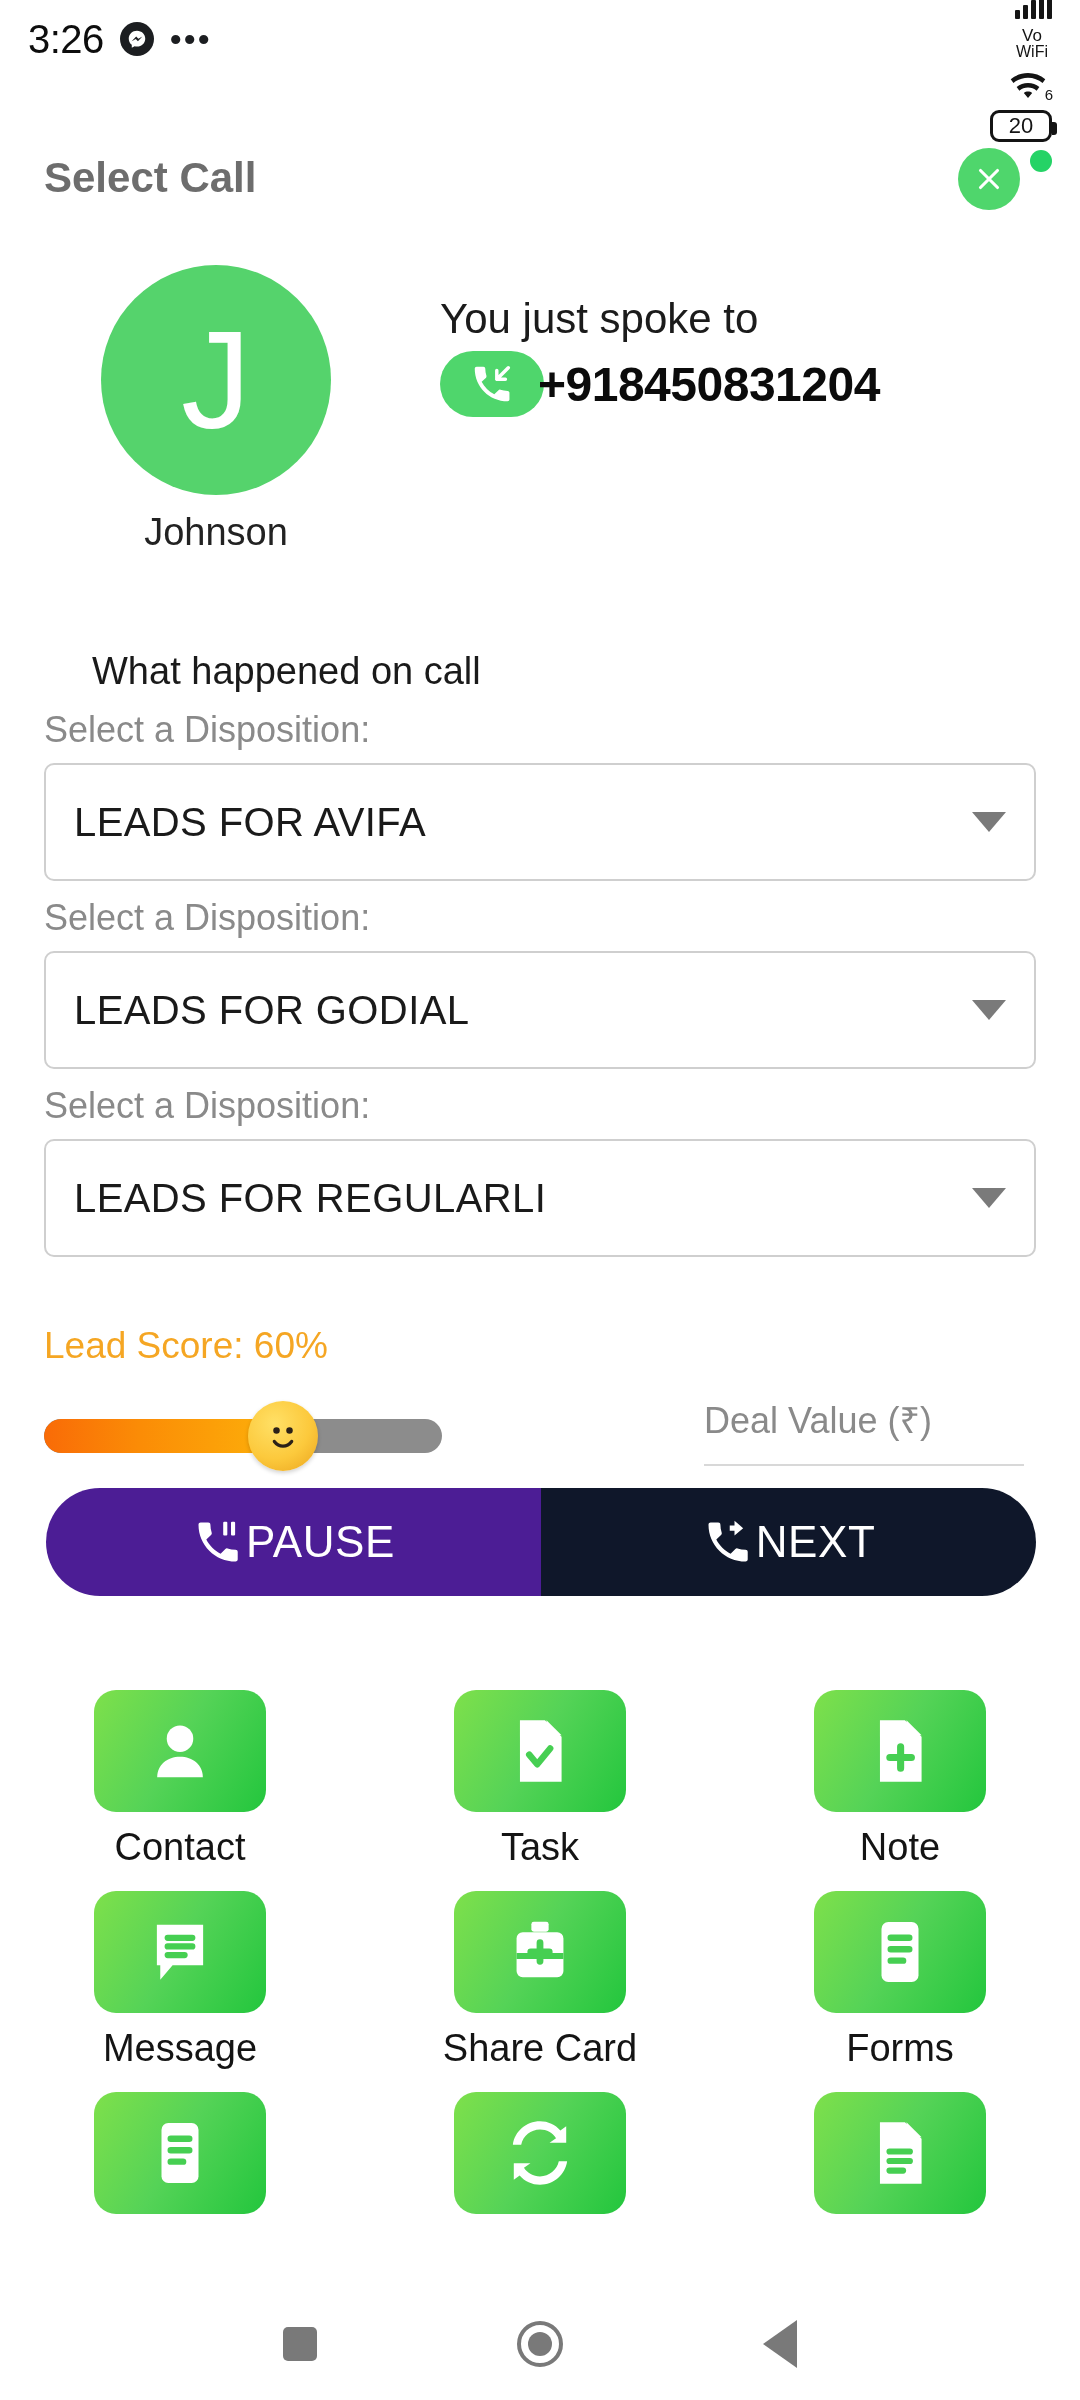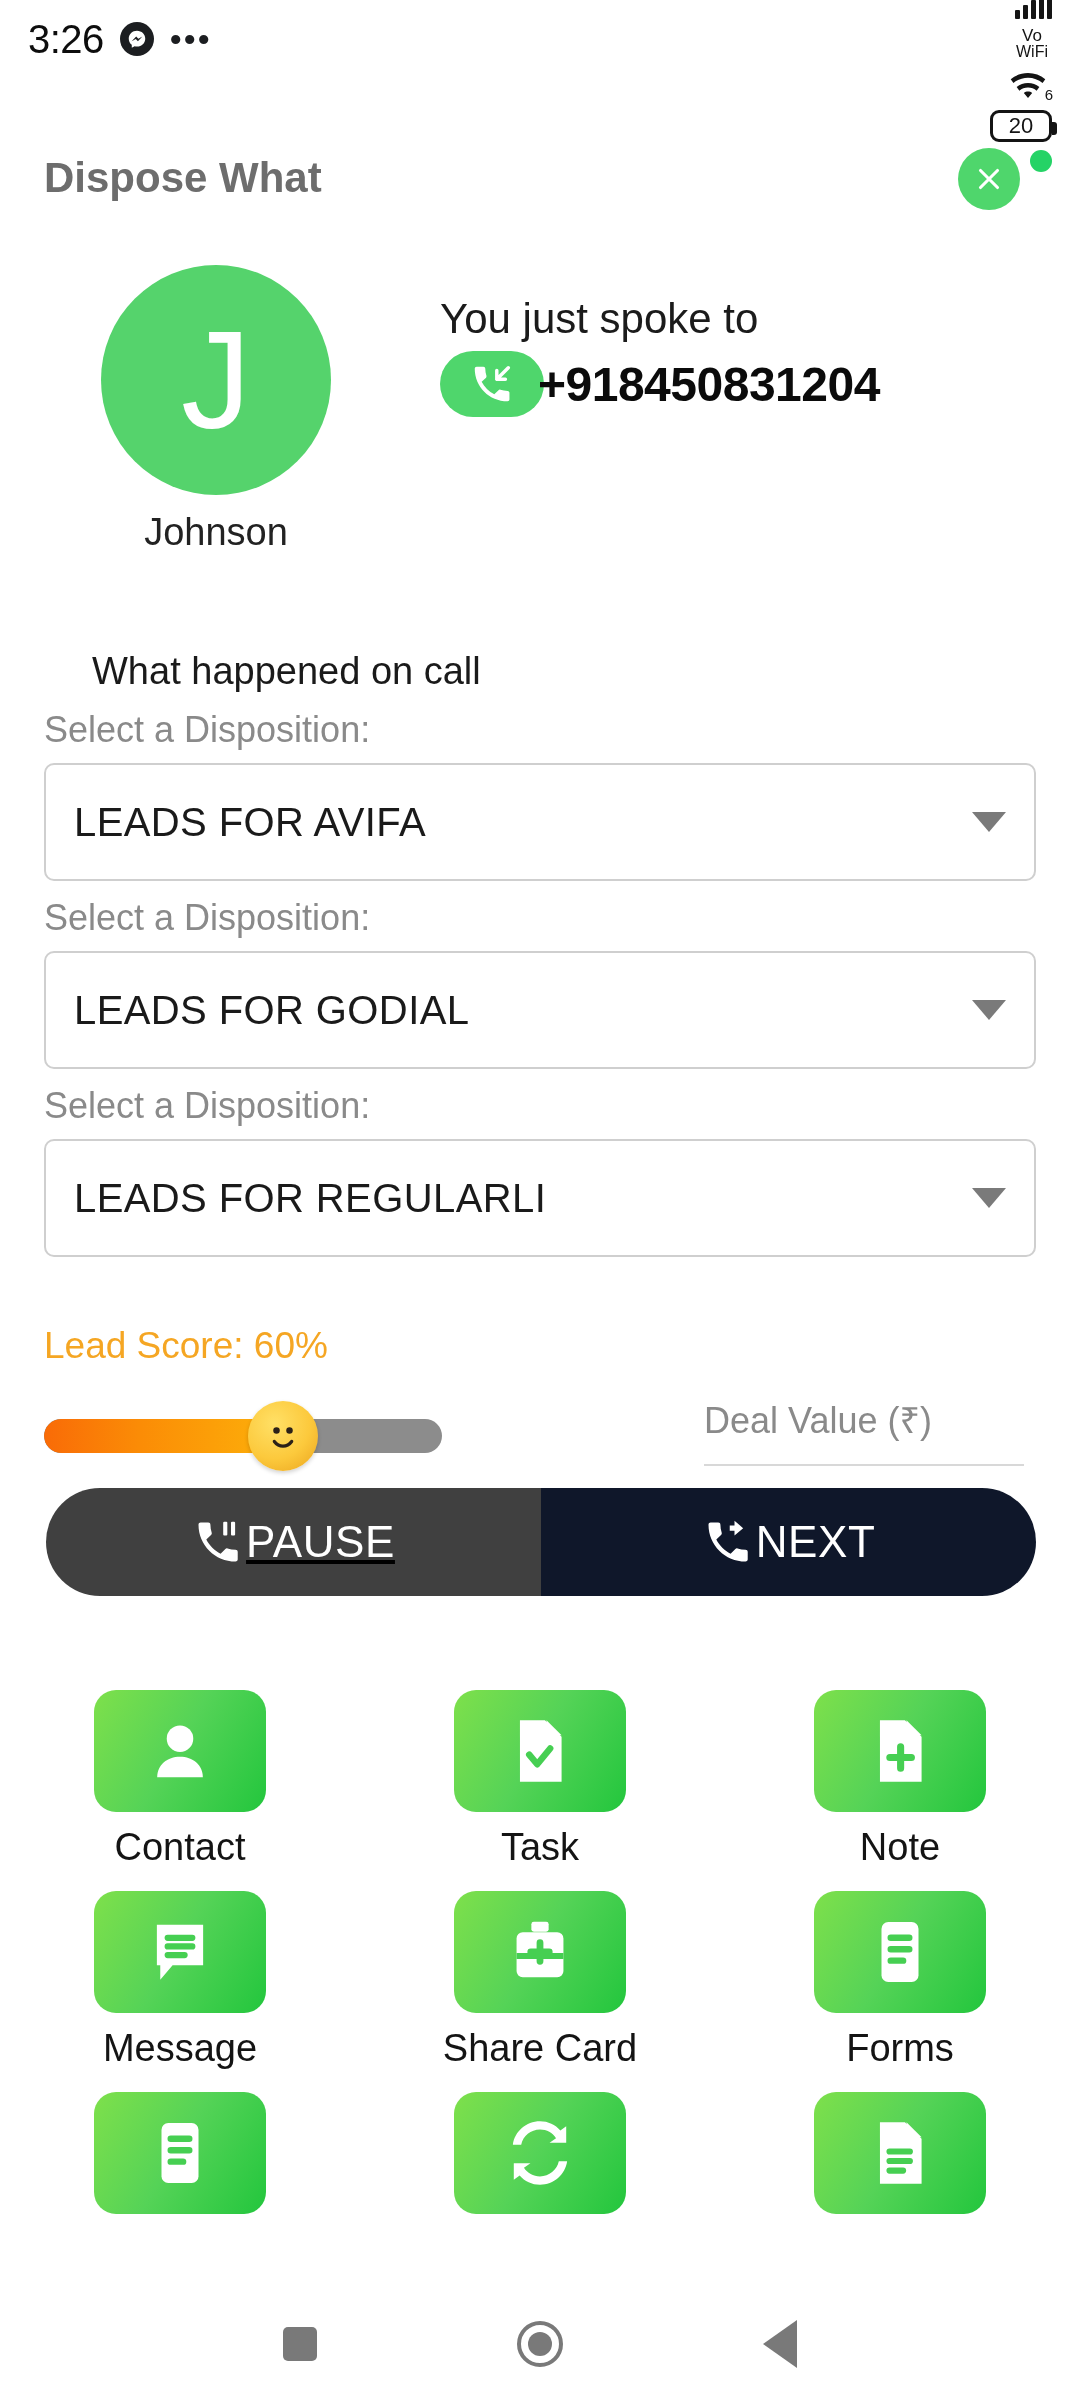--- a/index.html
+++ b/index.html
@@ -111,21 +111,21 @@
   .deal-input {
     margin-top:18px; height:4px; border-bottom:2px solid #d8d8d8; width:100%;
   }
 
   
   .actions {
     position:absolute; top:1488px; left:46px; width:990px; height:108px;
     border-radius:54px; overflow:hidden; display:flex;
   }
   .btn { flex:1; display:flex; align-items:center; justify-content:center; cursor:pointer; }
-  .btn.pause { background:#404040;text-decoration:underline; }
+  .btn.pause { background:#4c1d95; }
   .btn.next { background:#0f172a; }
   .btn svg { width:52px; height:52px; margin-right:2px; }
   .btn span { font-size:44px; color:#fff; letter-spacing:0.6px; }
 
   
   .grid {
     position:absolute; top:1690px; left:0; width:1080px;
     display:grid; grid-template-columns:repeat(3,1fr); row-gap:22px;
     justify-items:center;
   }
@@ -196,21 +196,21 @@
         <span class="sixs">6</span>
       </div>
       <div class="batt">
         <span>20</span>
       </div>
       <div class="greendot"></div>
     </div>
   </div>
 
   <div class="header">
-    <div class="page-title">Dispose What</div>
+    <div class="page-title">Select Call</div>
     <div class="close-btn">
       <svg viewBox="0 0 24 24">
           <path stroke="#ffffff" stroke-width="2.2" stroke-linecap="round" d="M6 6l12 12M18 6L6 18"></path>
         </svg>
     </div>
   </div>
 
   <div class="caller">
     <div class="avatar-wrap">
       <div class="avatar">

